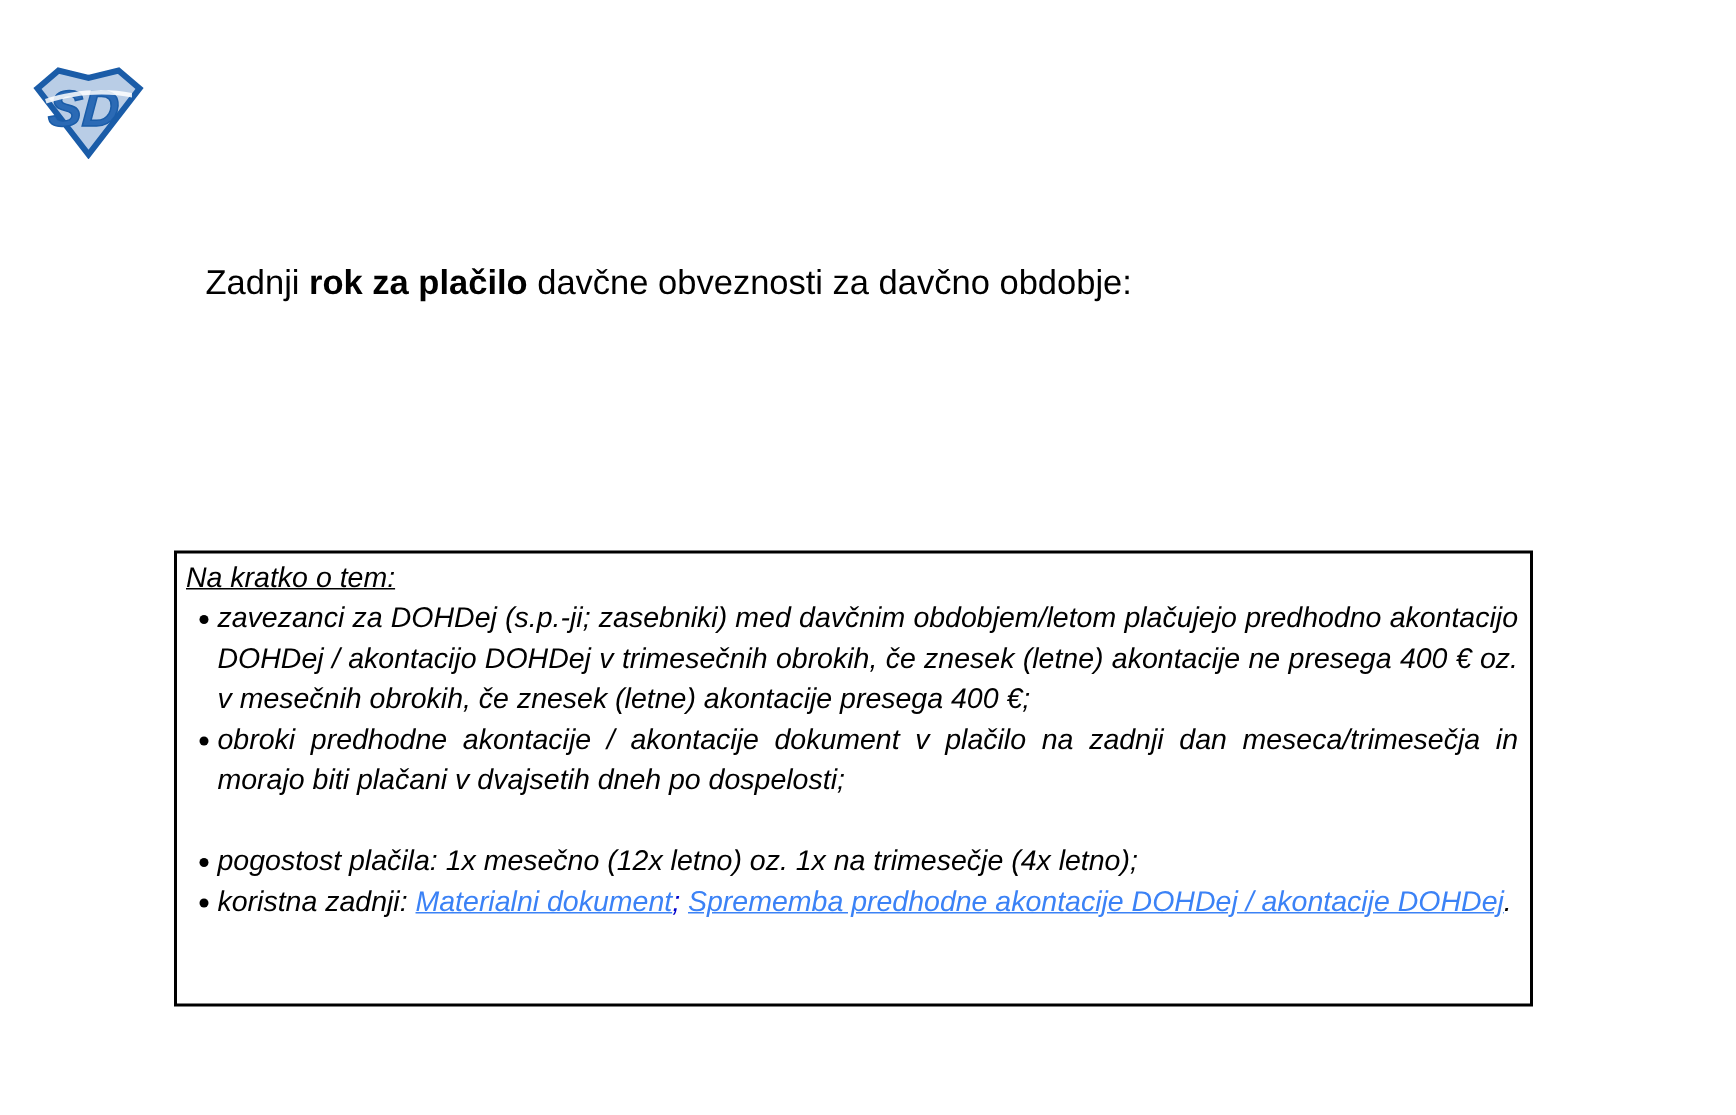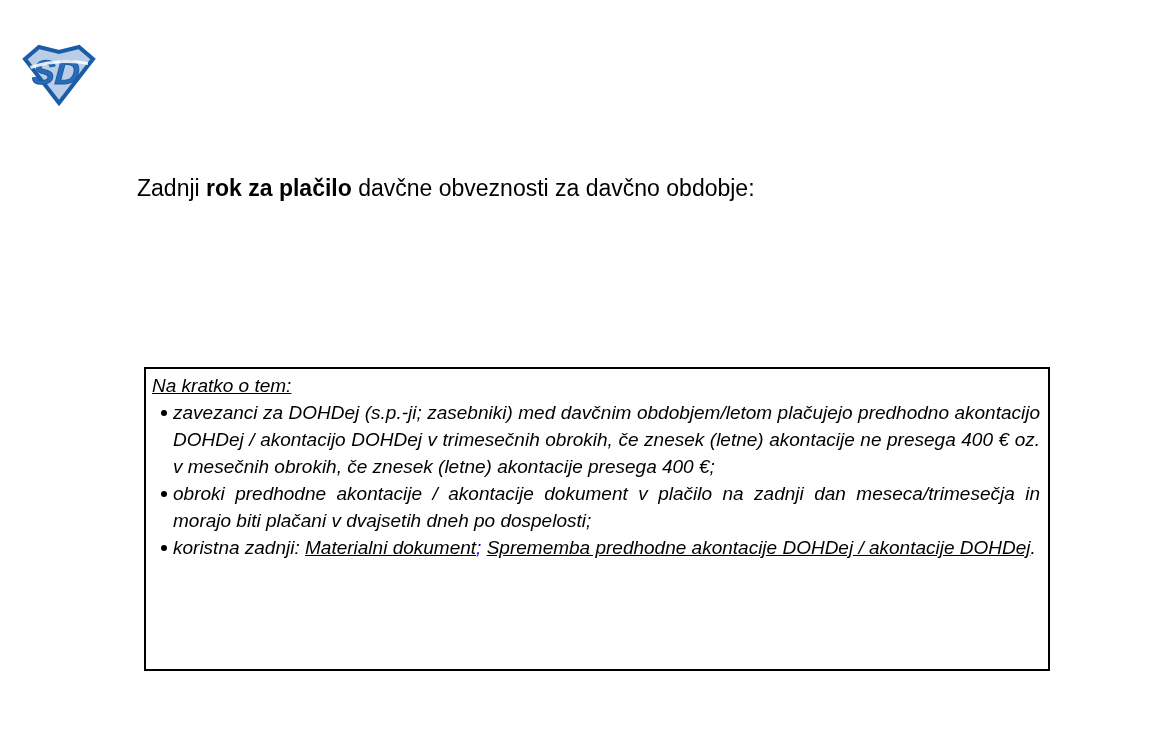--- a/index.html
+++ b/index.html
@@ -48,21 +48,21 @@
     position: absolute;
     left: 4px;
     top: 17px;
     width: 6px;
     height: 6px;
     border-radius: 50%;
     background: #000000;
   }
   .info-box {
     position: absolute;
-    left: 144px;
+    left: 116px;
     top: 367px;
     width: 906px;
     height: 304px;
     border: 2px solid #000000;
     padding: 3px 8px 0 6px;
     font-style: italic;
     font-size: 19px;
   }
   .info-box-title {
     display: inline-block;
@@ -82,21 +82,21 @@
     position: absolute;
     left: 9px;
     top: 11px;
     width: 6px;
     height: 6px;
     border-radius: 50%;
     background: #000000;
   }
   .info-bullets li.gap-above { margin-top: 27px; }
   a.doc-link {
-    color: #000000;
+    color: #3b82f6;
     text-decoration: underline;
     font-style: italic;
   }
   .link-sep { color: #0000CC; text-decoration: none; }
 </style>
 </head>
 <body>
 
 <div class="page">
 
@@ -107,17 +107,18 @@
   </svg>
 
   <p class="intro"><span>Zadnji </span><b>rok za plačilo</b><span> davčne obveznosti za davčno obdobje:</span></p>
 
 
   <div class="info-box">
     <span class="info-box-title">Na kratko o tem:</span>
     <ul class="info-bullets">
       <li>zavezanci za DOHDej (s.p.-ji; zasebniki) med davčnim obdobjem/letom plačujejo predhodno akontacijo DOHDej / akontacijo DOHDej v trimesečnih obrokih, če znesek (letne) akontacije ne presega 400 € oz. v mesečnih obrokih, če znesek (letne) akontacije presega 400 €;</li>
       <li>obroki predhodne akontacije / akontacije dokument v plačilo na zadnji dan meseca/trimesečja in morajo biti plačani v dvajsetih dneh po dospelosti;</li>
+      <li class="gap-above">pogostost plačila: 1x mesečno (12x letno) oz. 1x na trimesečje (4x letno);</li>
       <li><span>koristna zadnji: </span><a class="doc-link" href="#">Materialni dokument</a><span class="link-sep">;</span> <a class="doc-link" href="#">Sprememba predhodne akontacije DOHDej / akontacije DOHDej</a><span>.</span></li>
     </ul>
   </div>
 
 </div>
 
 </body></html>

